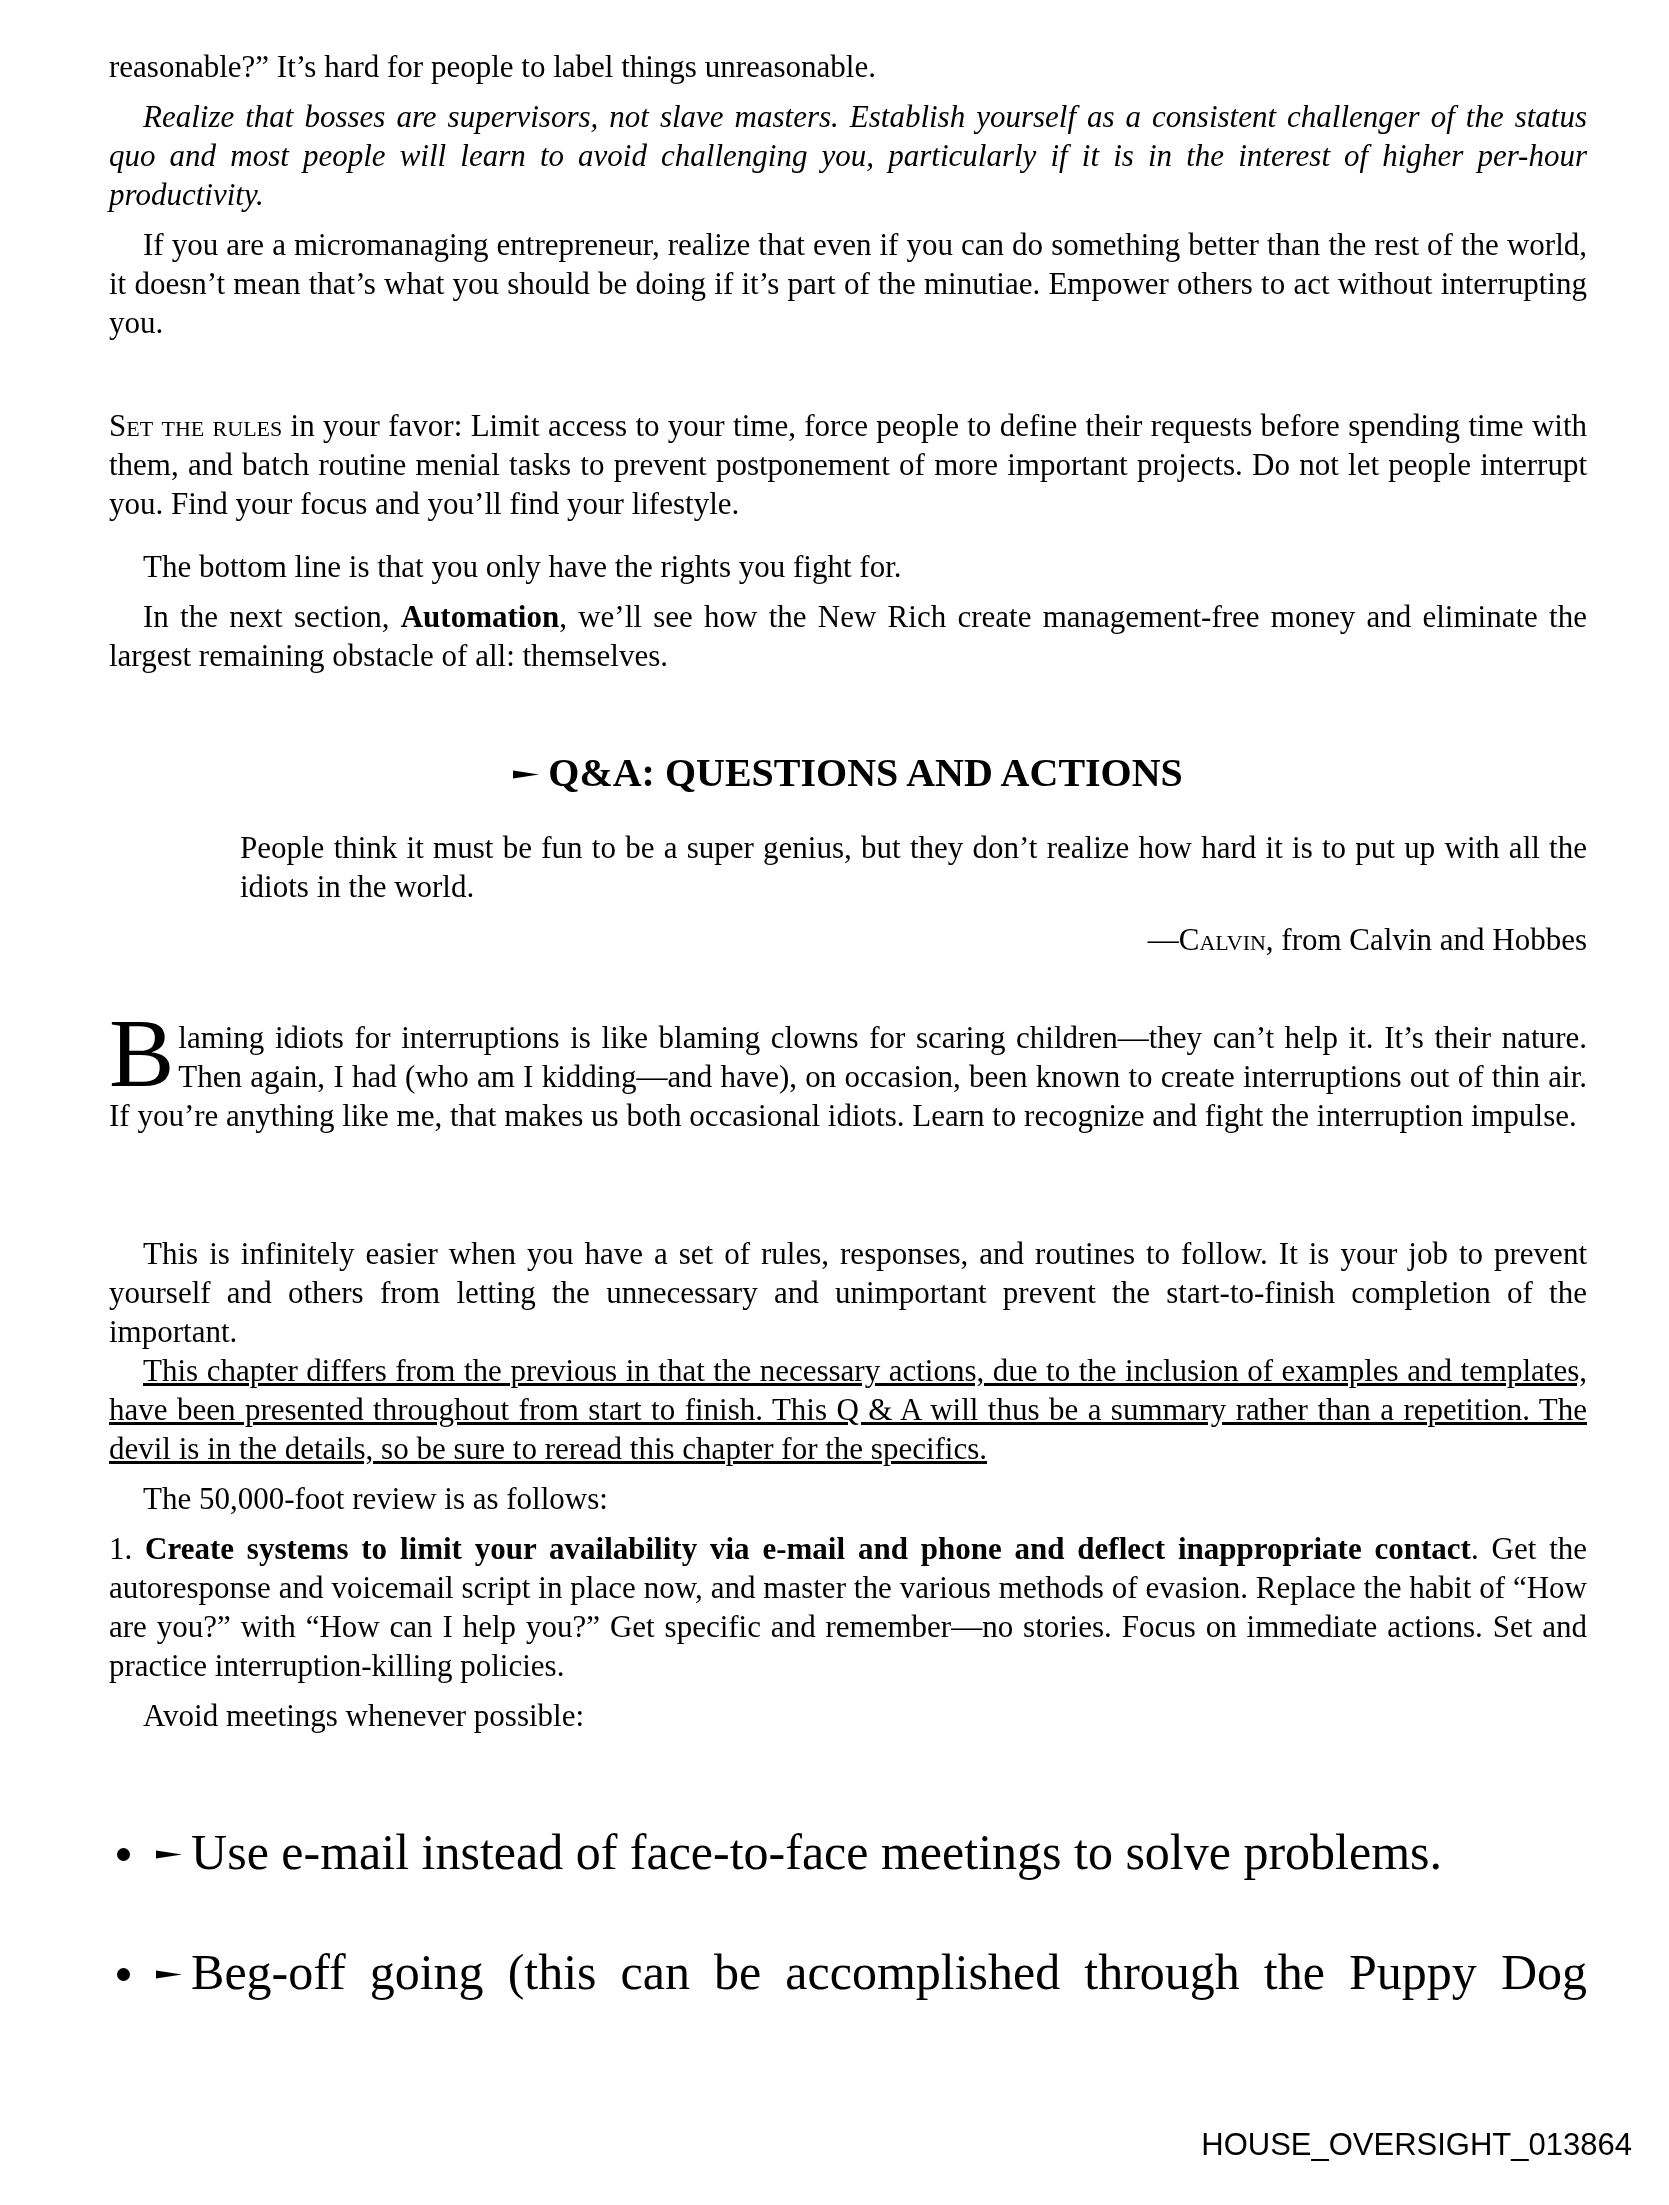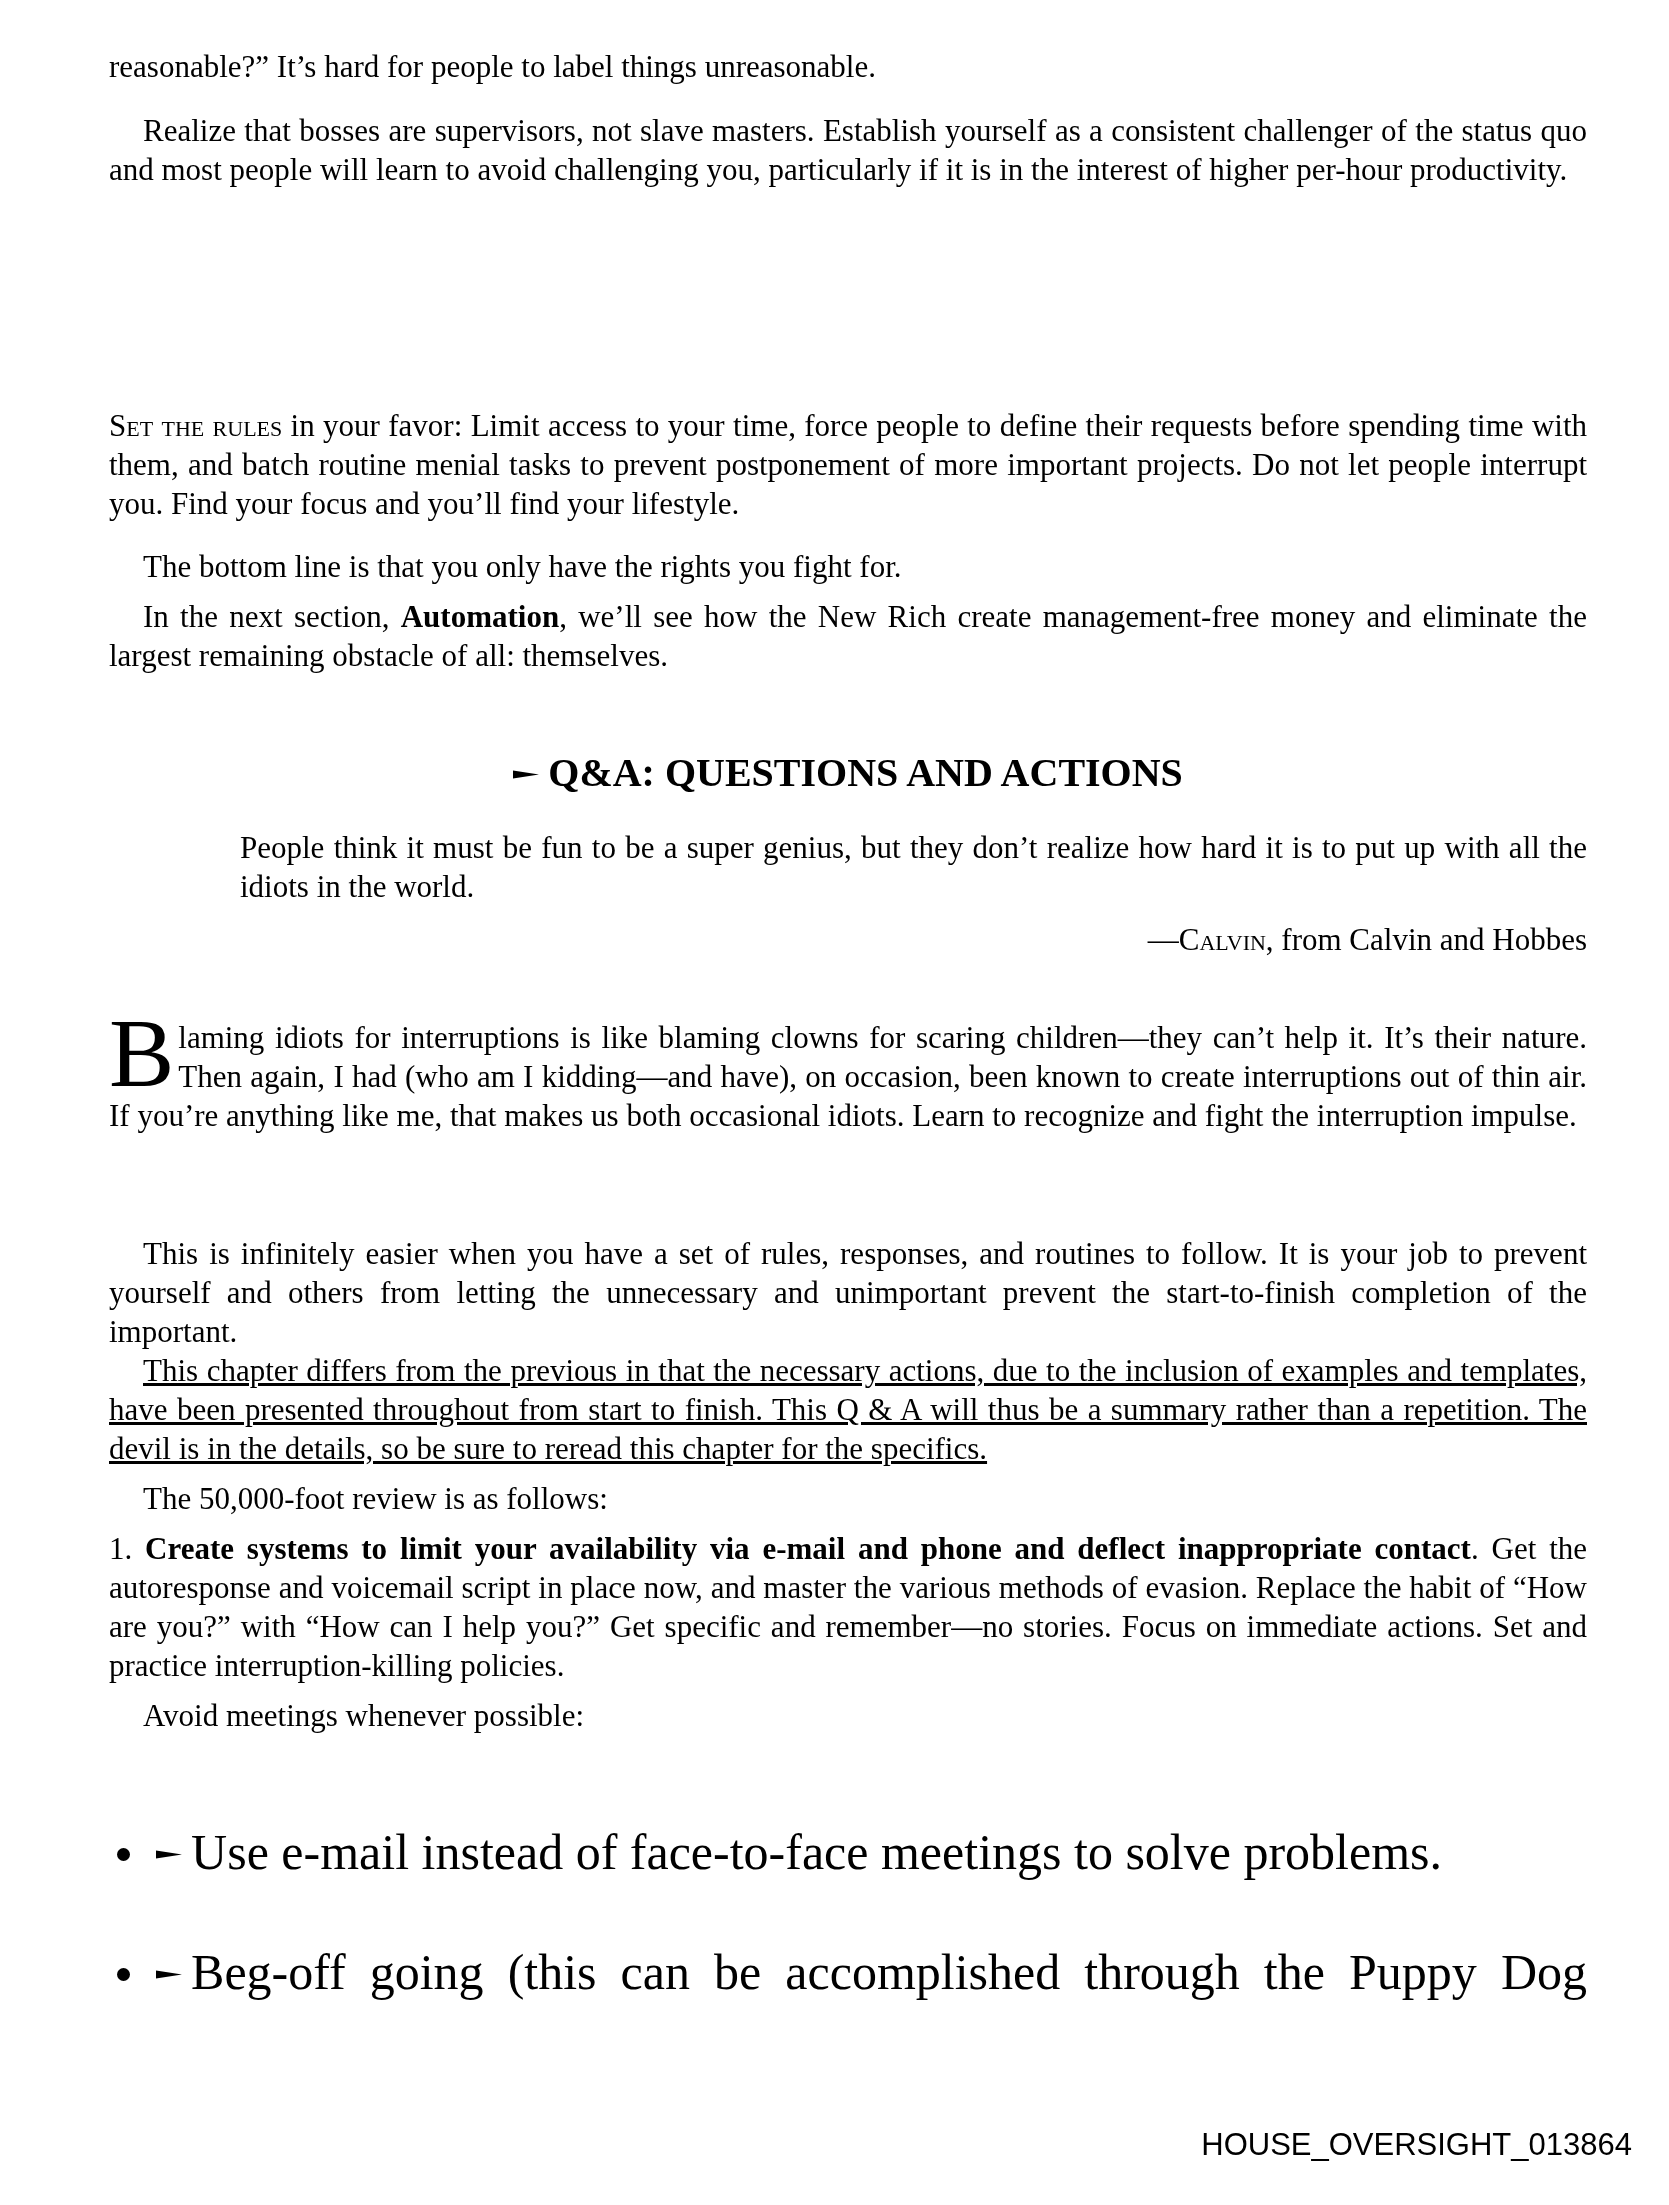--- a/index.html
+++ b/index.html
@@ -37,21 +37,22 @@
     font-family: "Liberation Sans", "DejaVu Sans", sans-serif; font-size: 31px; letter-spacing: 0;
   }
 </style>
 </head>
 <body>
 
 <div class="page">
 
   <div style="position:absolute; top:47px; width:1478px;">
     <p class="p">reasonable?” It’s hard for people to label things unreasonable.</p>
-    <p class="p indent" style="margin-top:25px;">Realize that bosses are supervisors, not slave masters. Establish yourself as a consistent challenger of the status quo and most people will learn to avoid challenging you, particularly if it is in the interest of higher per-hour productivity.</p>
+    <p class="p indent" style="margin-top:11px;font-style:italic;">Realize that bosses are supervisors, not slave masters. Establish yourself as a consistent challenger of the status quo and most people will learn to avoid challenging you, particularly if it is in the interest of higher per-hour productivity.</p>
+    <p class="p indent" style="margin-top:11px;">If you are a micromanaging entrepreneur, realize that even if you can do something better than the rest of the world, it doesn’t mean that’s what you should be doing if it’s part of the minutiae. Empower others to act without interrupting you.</p>
   </div>
 
   <div style="position:absolute; top:406px; width:1478px;">
     <p class="p"><span class="sc">Set the rules</span><span> in your favor: Limit access to your time, force people to define their requests before spending time with them, and batch routine menial tasks to prevent postponement of more important projects. Do not let people interrupt you. Find your focus and you’ll find your lifestyle.</span></p>
     <p class="p indent" style="margin-top:24px;">The bottom line is that you only have the rights you fight for.</p>
     <p class="p indent" style="margin-top:11px;"><span>In the next section, </span><span class="b">Automation</span><span>, we’ll see how the New Rich create management-free money and eliminate the largest remaining obstacle of all: themselves.</span></p>
   </div>
 
   <div class="heading" style="top:753px;">
     <svg class="arrow" viewBox="0 0 40 20">

